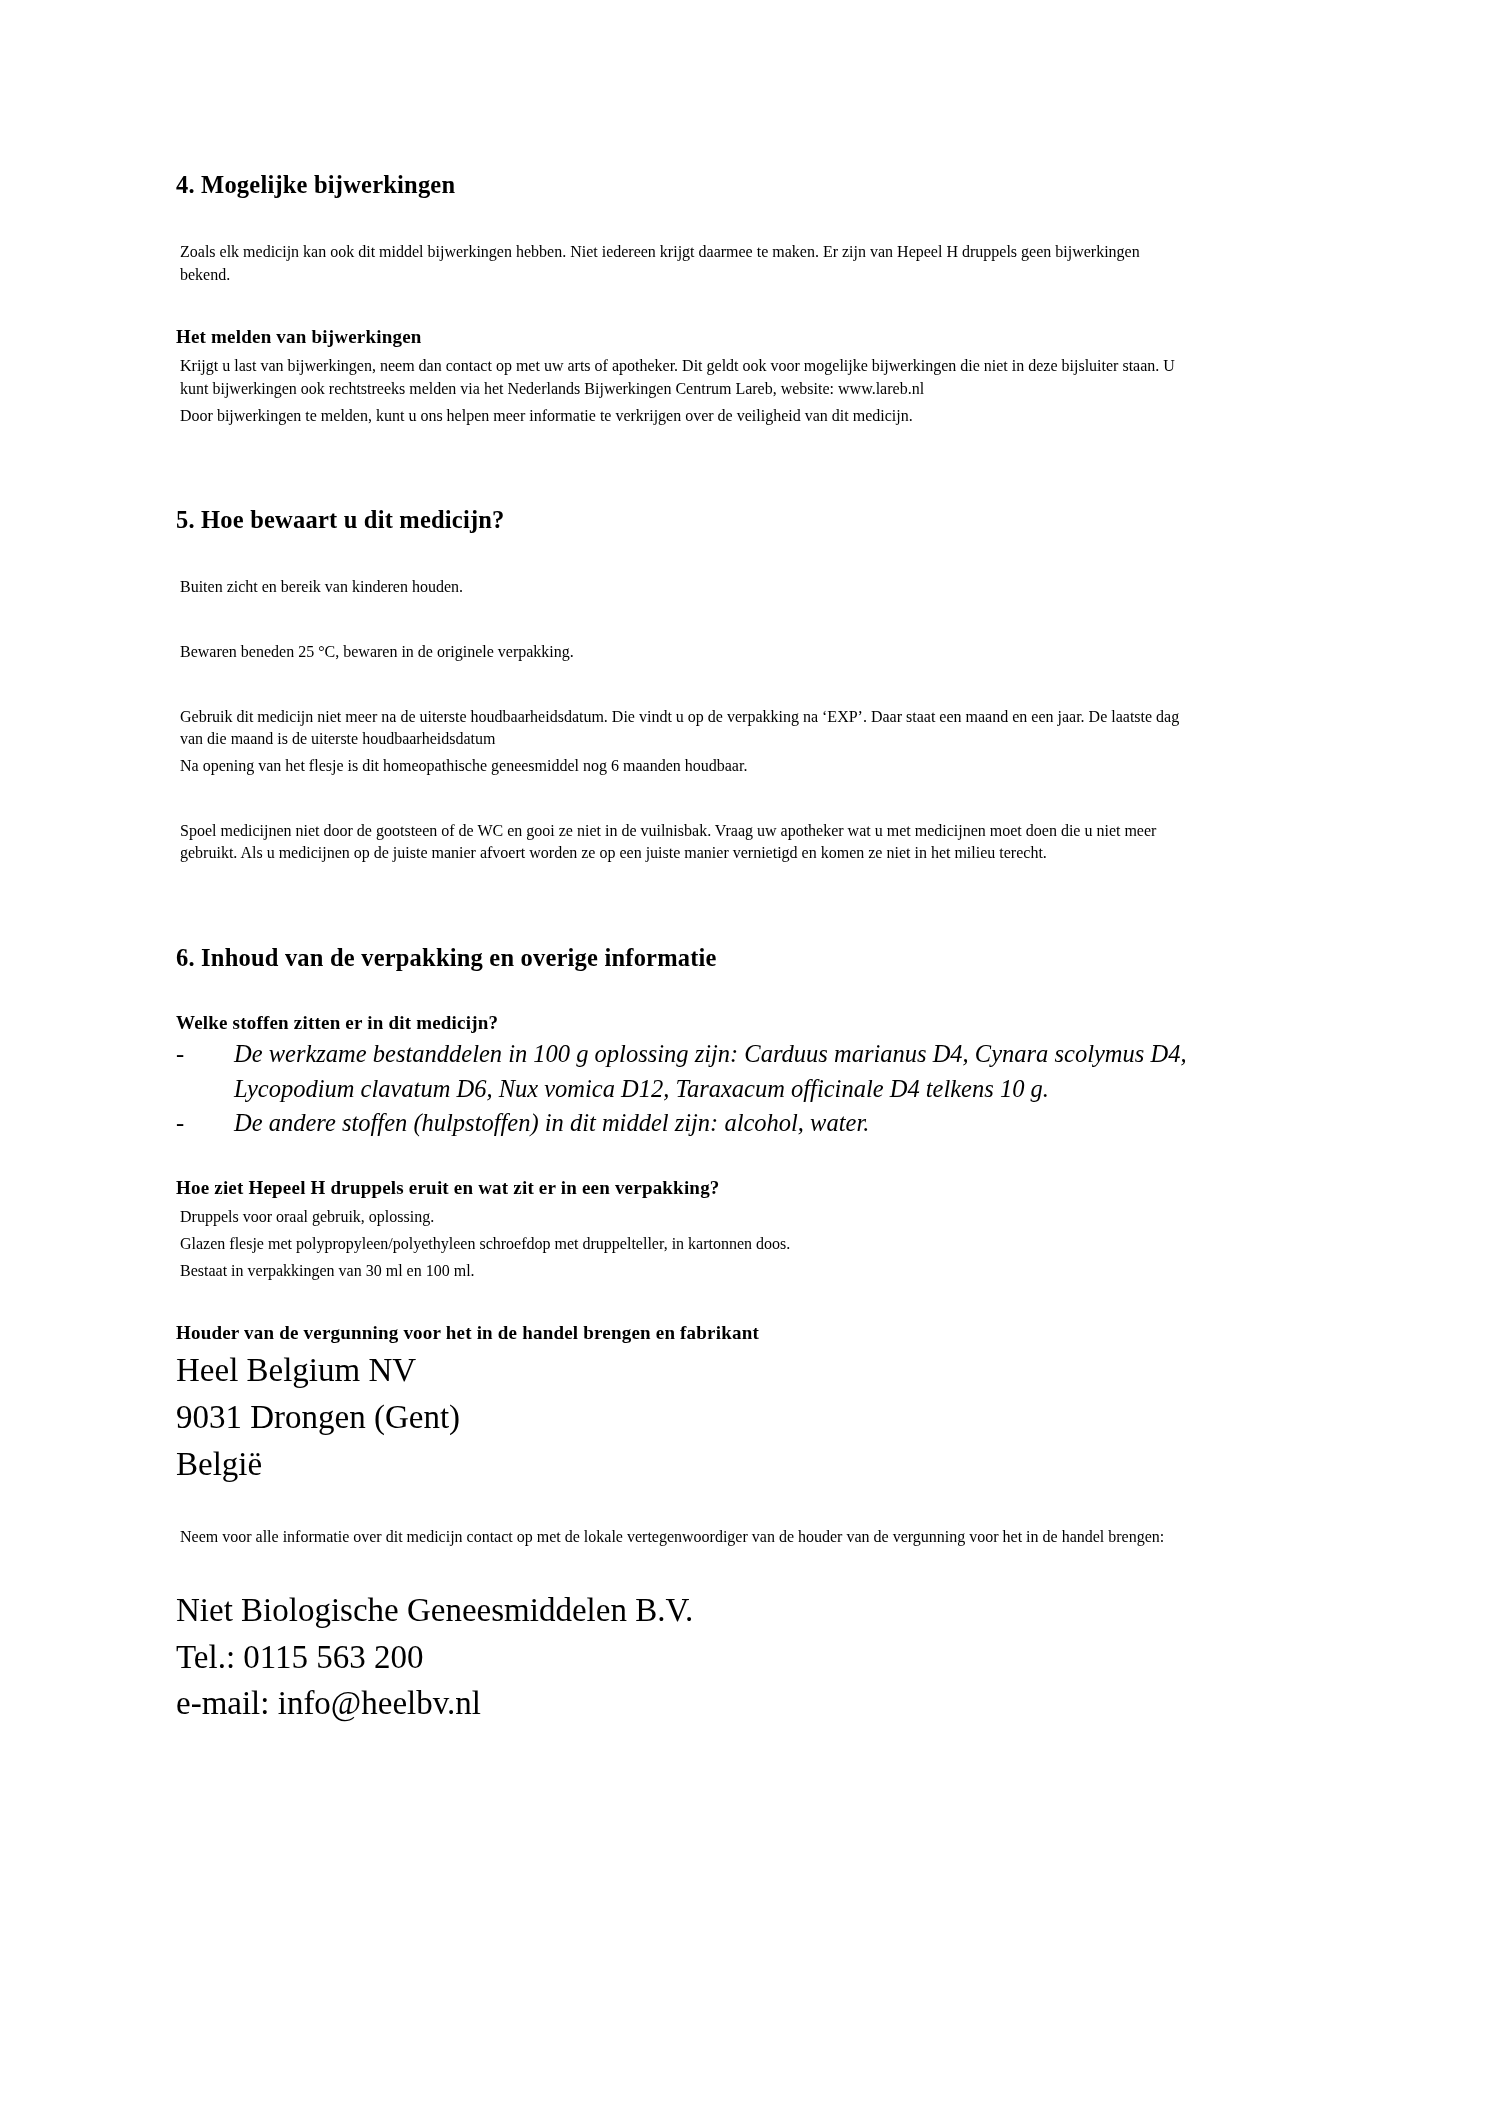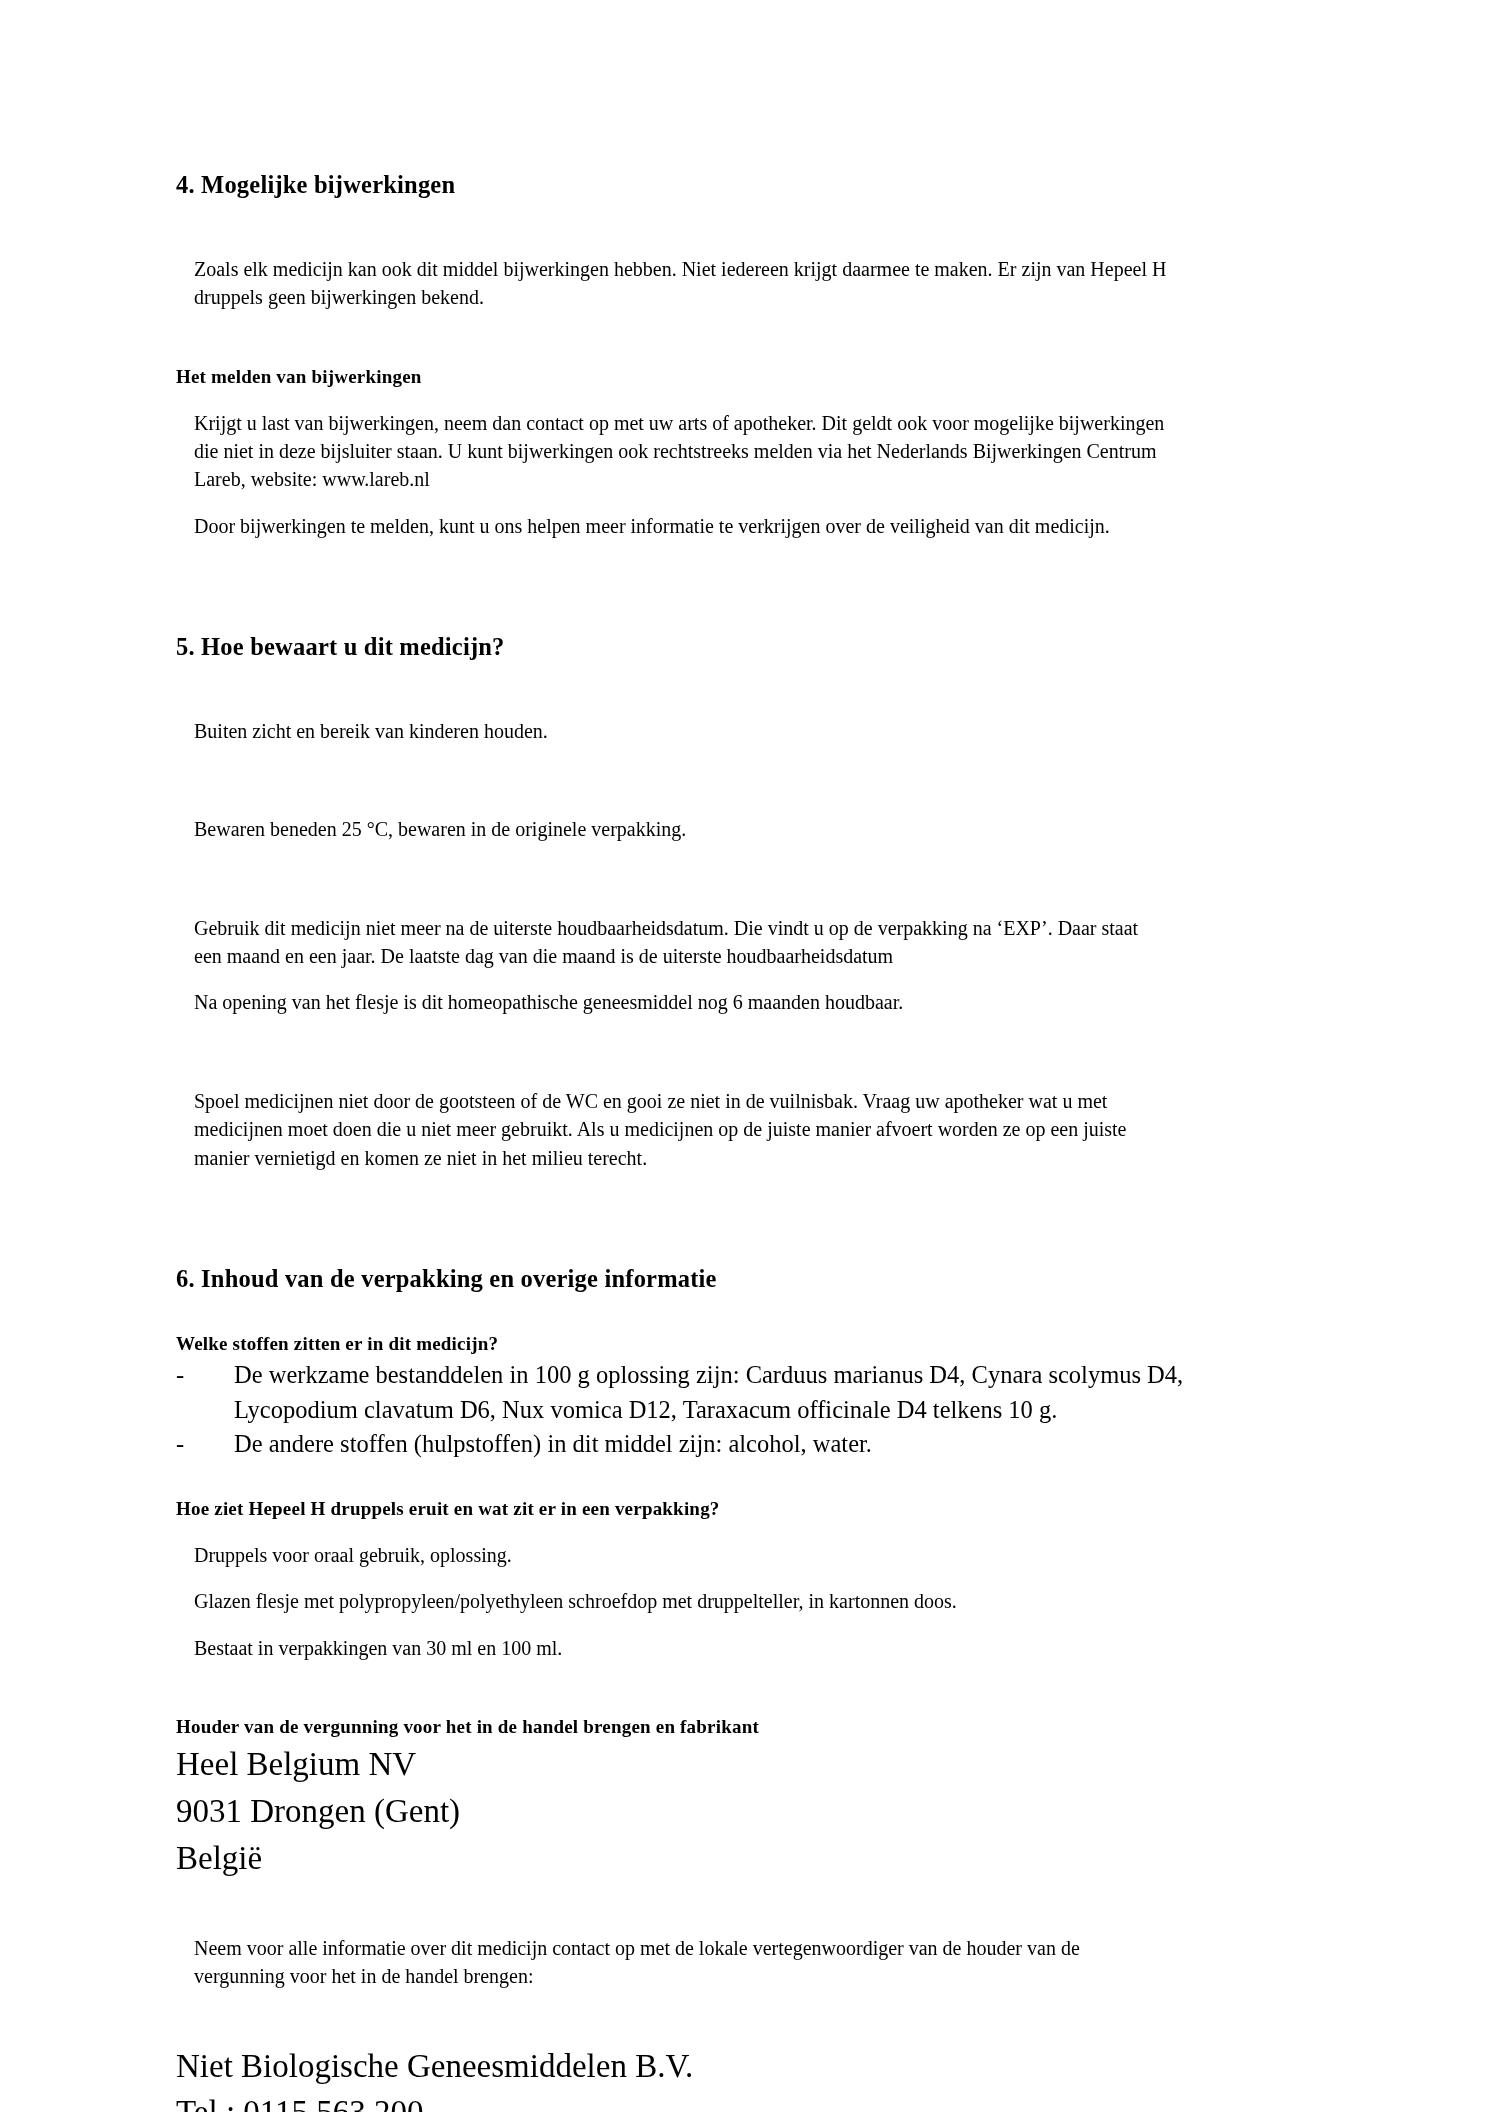--- a/index.html
+++ b/index.html
@@ -32,22 +32,22 @@
     padding: 0;
     letter-spacing: 0.2px;
   }
   .sub-heading {
     font-size: 19px;
     font-weight: bold;
     margin: 0;
     letter-spacing: 0.2px;
   }
   p.para {
-    margin: 18px;
-    font-size: 20px;
+    margin: 4px;
+    font-size: 16px;
     line-height: 1.42;
     text-align: left;
   }
   .gap-md { height: 34px; }
   .gap-xl { height: 72px; }
   .bullet-list {
     margin: 0;
     padding: 0;
     list-style: none;
   }
@@ -56,20 +56,21 @@
     font-size: 24.5px;
     line-height: 1.42;
     margin: 0;
   }
   .bullet-marker {
     width: 58px;
     flex: 0 0 58px;
   }
   .bullet-text {
     flex: 1 1 auto;
+    font-style: italic;
   }
   .address-line {
     font-size: 33px;
     line-height: 1.42;
   }
 </style>
 </head>
 <body>
 
 <div class="page">

